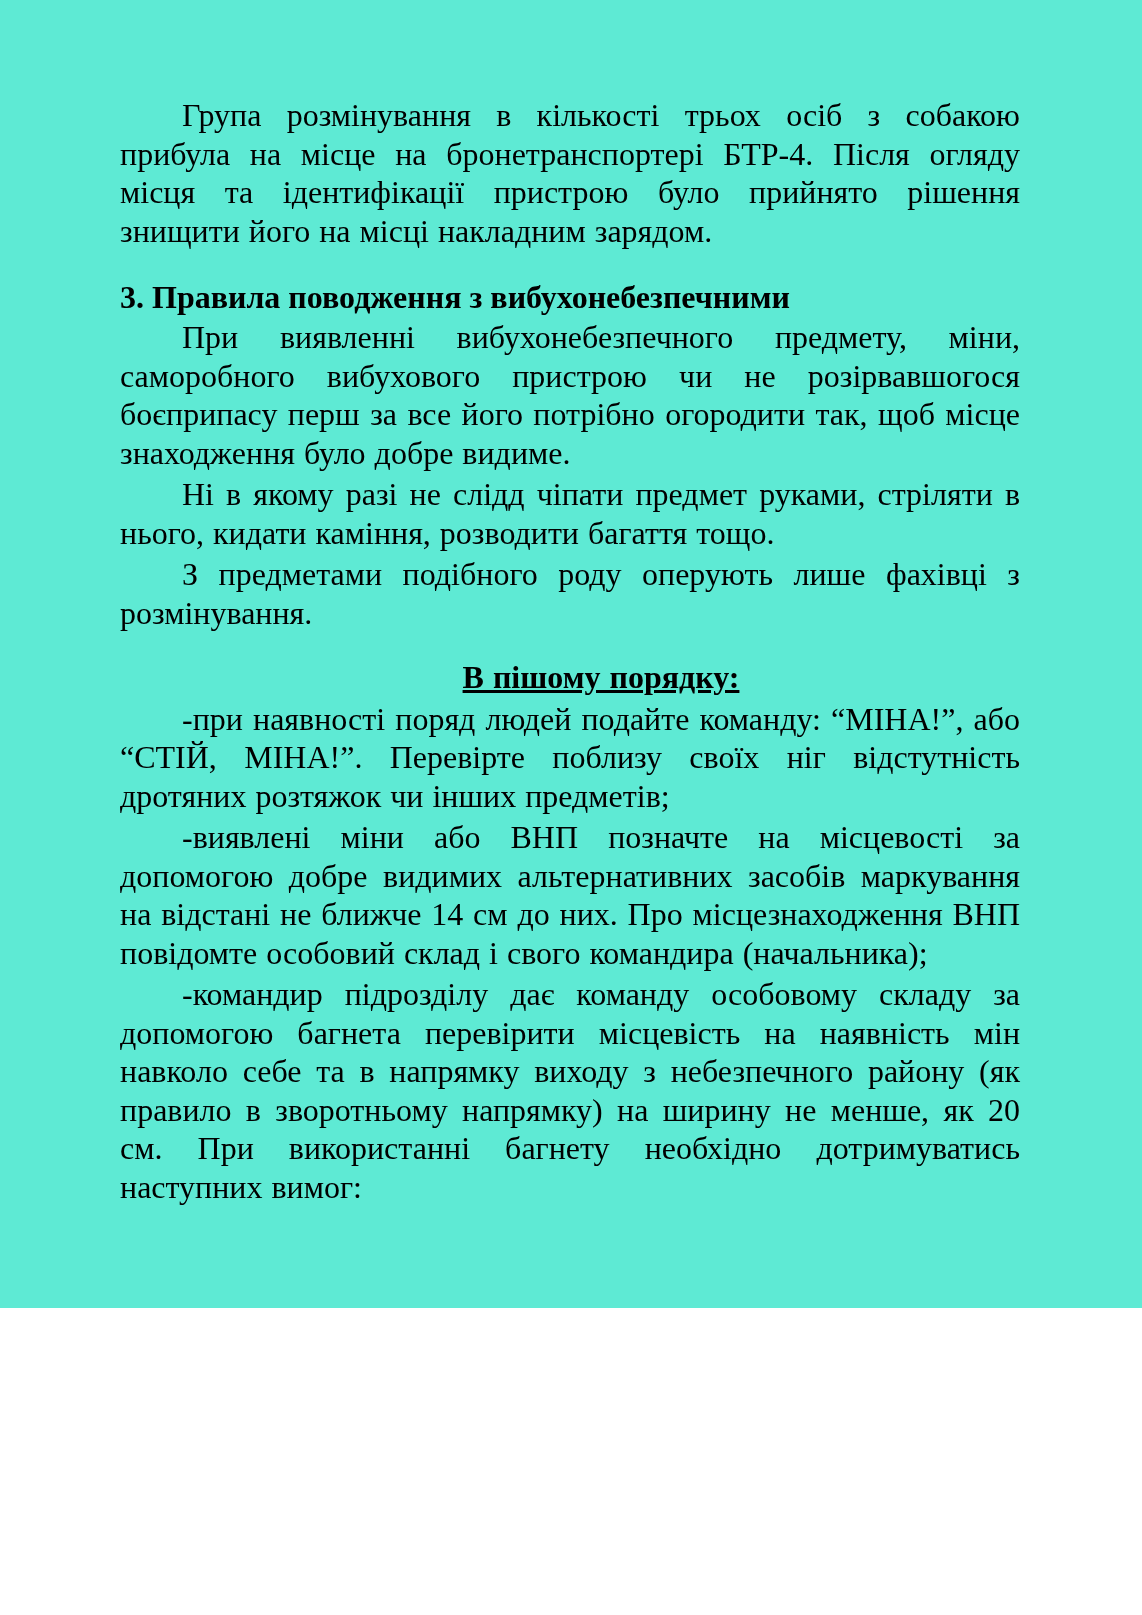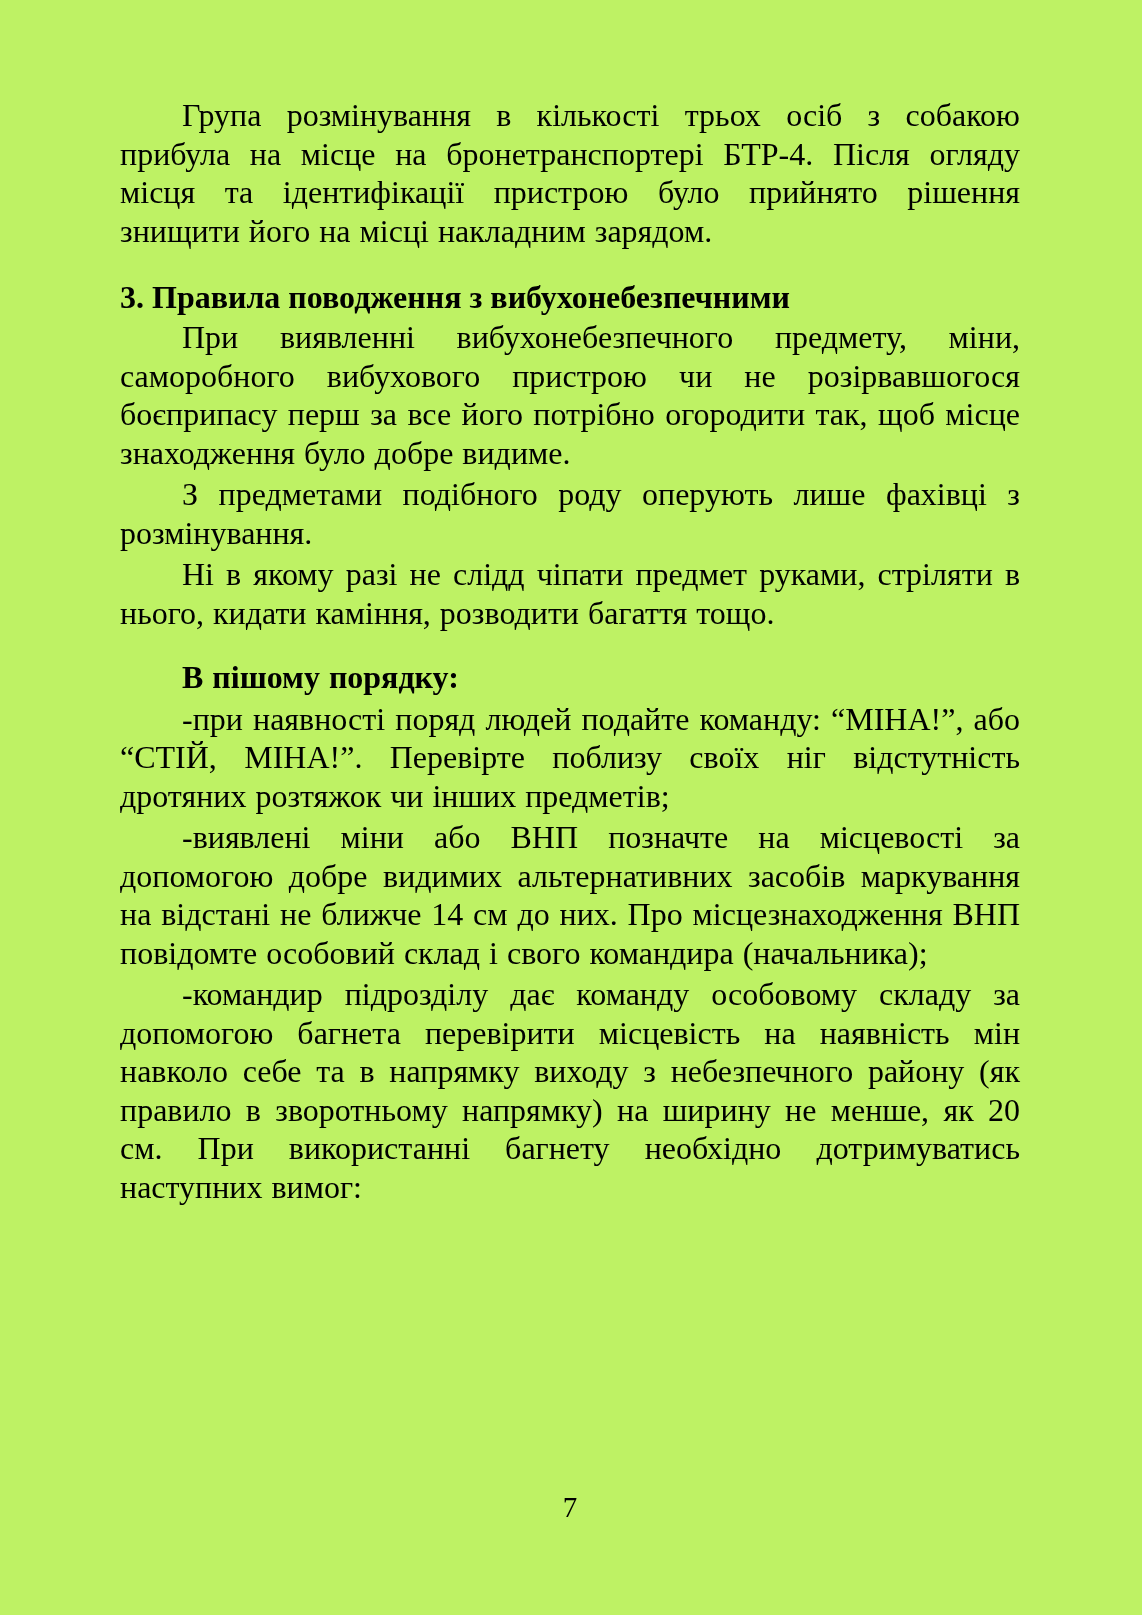--- a/index.html
+++ b/index.html
@@ -3,22 +3,22 @@
 <meta charset="utf-8">
 <style>
   html, body {
     margin: 0;
     padding: 0;
     background: #ffffff;
   }
   .page {
     position: relative;
     width: 1142px;
-    height: 1615px;
-    background: #bef264;
+    height: 1308px;
+    background: #5eead4;
     color: #000000;
     font-family: "Liberation Serif", "DejaVu Serif", serif;
     overflow: hidden;
   }
   .text-block {
     position: absolute;
     left: 120px;
     top: 96px;
     width: 900px;
   }
@@ -35,21 +35,22 @@
     font-size: 32px;
     line-height: 42px;
     font-weight: bold;
     text-align: left;
   }
   .heading .hline {
     display: block;
   }
   p.bold-lead {
     font-weight: bold;
-    text-align: left;
+    text-align: center;
+    text-decoration: underline;
   }
   .page-number {
     position: absolute;
     left: 120px;
     top: 1490px;
     width: 900px;
     text-align: center;
     font-size: 29px;
     line-height: 34px;
   }
@@ -60,22 +61,22 @@
 <div class="page">
   <div class="text-block">
 
     <p class="body">Група розмінування в кількості трьох осіб з собакою прибула на місце на бронетранспортері БТР-4. Після огляду місця та ідентифікації пристрою було прийнято рішення знищити його на місці накладним зарядом.</p>
 
     <h2 class="heading">
       <span class="hline">3. Правила поводження з вибухонебезпечними</span>
     </h2>
 
     <p class="body">При виявленні вибухонебезпечного предмету, міни, саморобного вибухового пристрою чи не розірвавшогося боєприпасу перш за все його потрібно огородити так, щоб місце знаходження було добре видиме.</p>
+    <p class="body">Ні в якому разі не слідд чіпати предмет руками, стріляти в нього, кидати каміння, розводити багаття тощо.</p>
     <p class="body">З предметами подібного роду оперують лише фахівці з розмінування.</p>
-    <p class="body">Ні в якому разі не слідд чіпати предмет руками, стріляти в нього, кидати каміння, розводити багаття тощо.</p>
 
     <h2 class="heading">
     </h2>
 
     <p class="body bold-lead">В пішому порядку:</p>
 
     <p class="body">-при наявності поряд людей подайте команду: “МІНА!”, або “СТІЙ, МІНА!”. Перевірте поблизу своїх ніг відстутність дротяних розтяжок чи інших предметів;</p>
     <p class="body">-виявлені міни або ВНП позначте на місцевості за допомогою добре видимих альтернативних засобів маркування на відстані не ближче 14 см до них. Про місцезнаходження ВНП повідомте особовий склад і свого командира (начальника);</p>
     <p class="body">-командир підрозділу дає команду особовому складу за допомогою багнета перевірити місцевість на наявність мін навколо себе та в напрямку виходу з небезпечного району (як правило в зворотньому напрямку) на ширину не менше, як 20 см.  При використанні багнету необхідно дотримуватись наступних вимог:</p>
 

